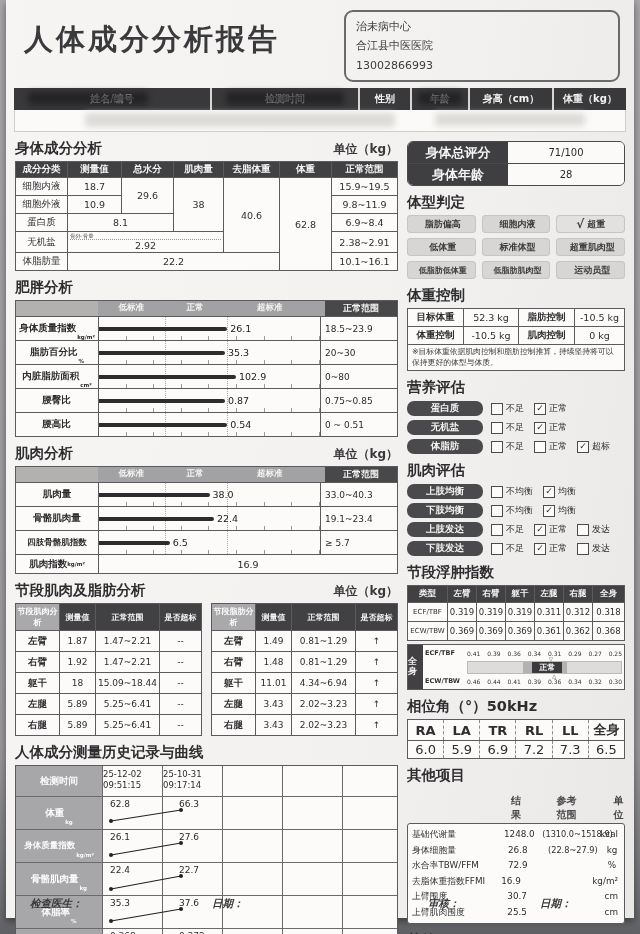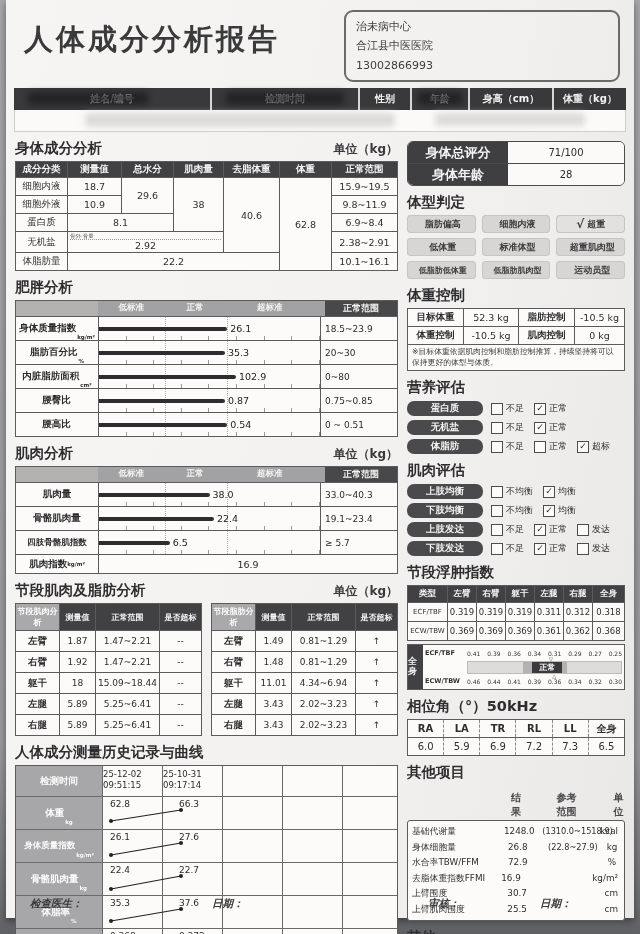--- a/index.html
+++ b/index.html
@@ -99,21 +99,21 @@
   .scalemain{flex:1;padding:1px 2px;}
   .srow{display:flex;align-items:center;height:14px;}
   .srl{width:42px;font-size:6.5px;font-weight:bold;color:#333;}
   .sticks{flex:1;display:flex;justify-content:space-between;font-size:6px;color:#333;}
   .bandwrap{display:flex;align-items:center;height:14px;}
   .band{flex:1;height:11px;background:#dddcda;position:relative;margin-left:42px;border:1px solid #bcbbb9;}
   .bandmid{position:absolute;left:36%;width:29%;top:0;bottom:0;background:#b3b2b0;}
   .bandlbl{position:absolute;left:42%;top:0;bottom:0;background:#3a3a3c;color:#fff;font-size:8px;font-weight:bold;padding:0 7px;display:flex;align-items:center;}
   .mkT{position:absolute;left:53%;top:-6px;font-size:5px;color:#333;}
   .mkB{position:absolute;left:55%;bottom:-6px;font-size:5px;color:#333;}
-  .phase td,.phase th{font-size:10px;height:15px;}
+  .phase td,.phase th{font-size:13px;height:15px;}
   .phase td{border-style:none none none dashed;border-left:1px dashed #8a8a8c;}
   .phase tr td:first-child{border-left:none;}
   .phase{border:1px solid #5b5b5d;}
   .phase thead th{background:#fcfbf9;color:#2e2e30;border-style:none none solid dashed;border-bottom:1px solid #5b5b5d;border-left:1px dashed #8a8a8c;font-weight:bold;}
   .phase thead th:first-child{border-left:none;}
   .oi-heads{display:flex;font-size:10px;color:#4a4a4c;font-weight:bold;margin:-11px 0 1px 0;}
   .oi-heads span:nth-child(1){margin-left:104px;}
   .oi-heads span:nth-child(2){margin-left:34px;}
   .oi-heads span:nth-child(3){margin-left:34px;}
   .oibox{border:1px solid #5b5b5d;border-radius:3px;background:#fcfbf9;padding:3px 4px;}

